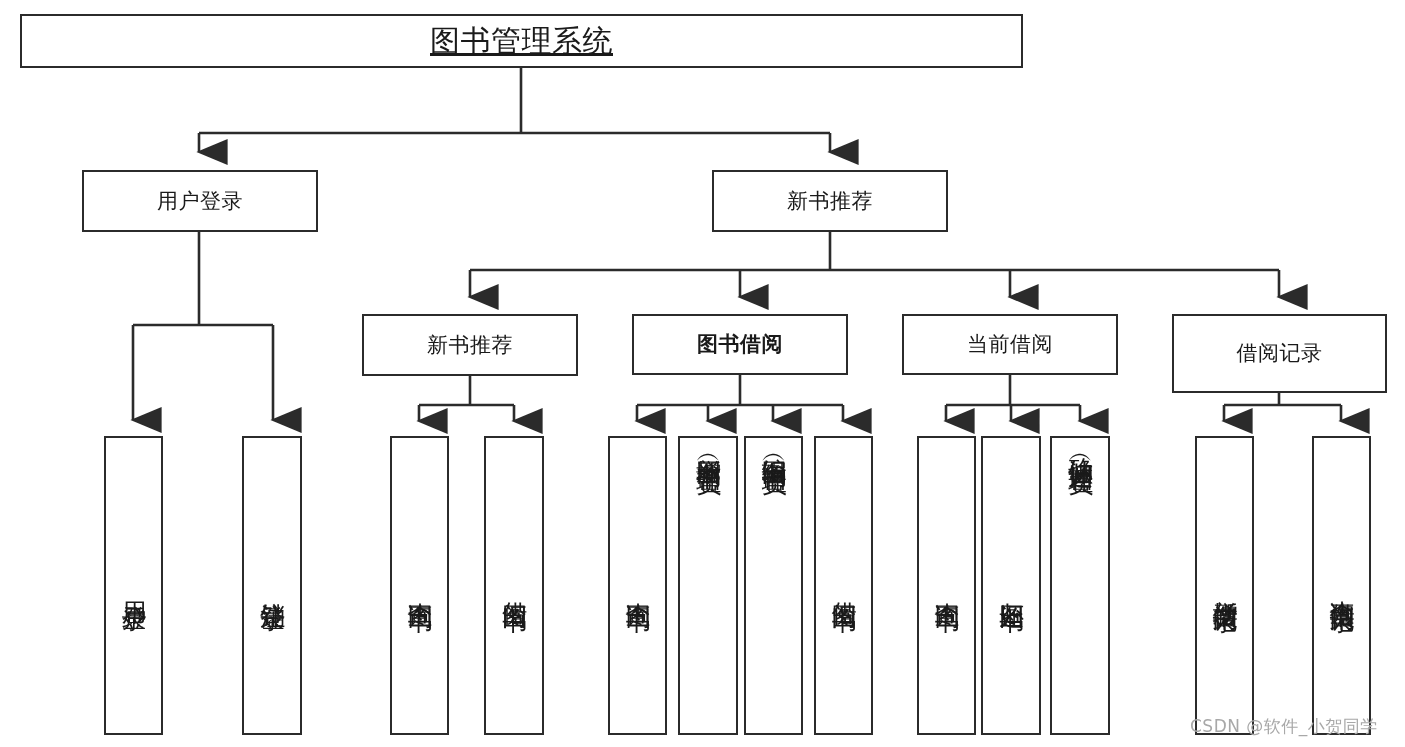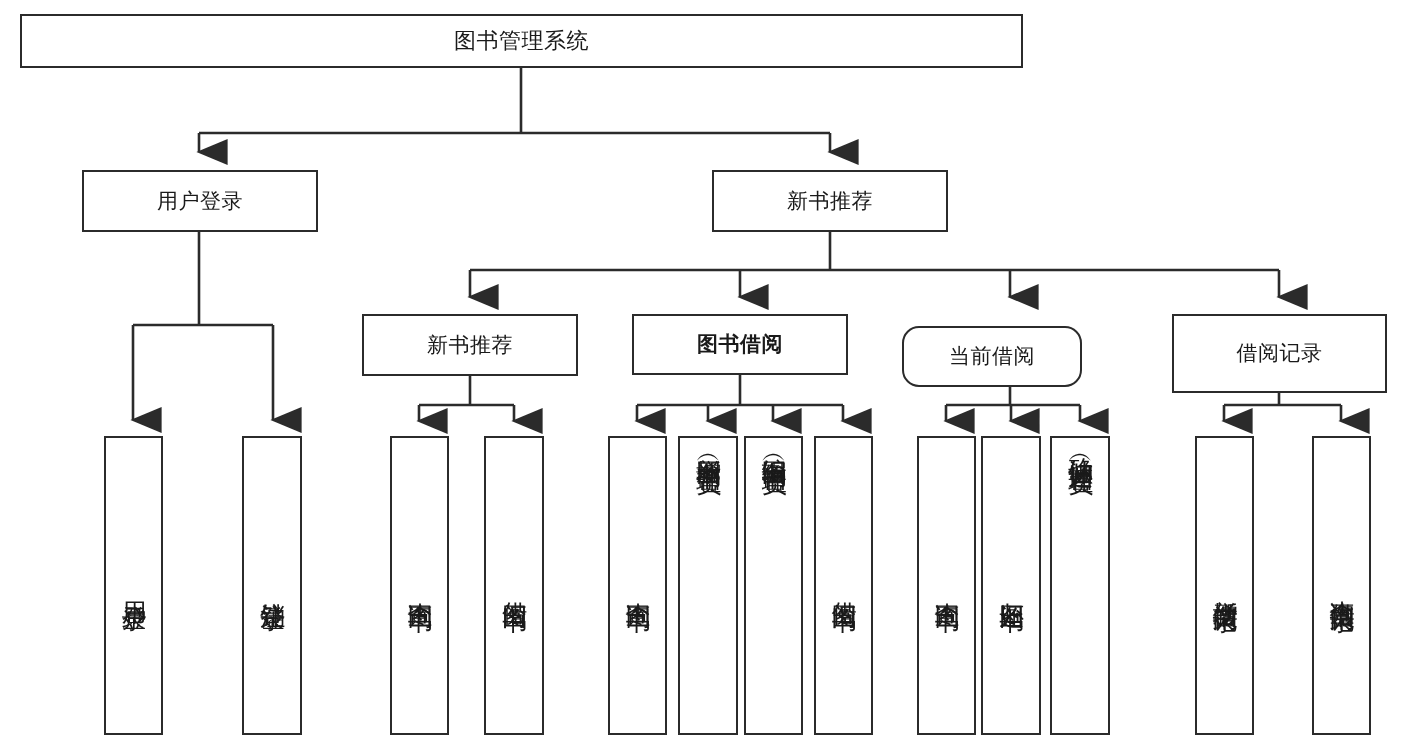--- a/index.html
+++ b/index.html
@@ -38,21 +38,22 @@
     display: block;
     line-height: 1.0;
     white-space: nowrap;
   }
   
   .node.h .lbl {
     font-size: 21px;
     letter-spacing: 0.5px;
   }
   .node.root .lbl {
-    font-size: 22px;
+    font-size: 30px;
+    text-decoration: underline;
   }
   
   .node.v {
     align-items: flex-start;
     justify-content: center;
     padding-top: 0;
   }
   .node.v .lbl {
     writing-mode: vertical-rl;
     text-orientation: upright;
@@ -136,21 +137,21 @@
   <div class="node h" style="left:712px; top:170px; width:236px; height:62px;">
     <span class="lbl">新书推荐</span>
   </div>
 
   <div class="node h" style="left:362px; top:314px; width:216px; height:62px;">
     <span class="lbl">新书推荐</span>
   </div>
   <div class="node h" style="left:632px; top:314px; width:216px; height:61px;font-weight:bold;">
     <span class="lbl">图书借阅</span>
   </div>
-  <div class="node h" style="left:902px; top:326px; width:180px; height:61px;border-radius:17px;">
+  <div class="node h" style="left:902px; top:314px; width:216px; height:61px;">
     <span class="lbl">当前借阅</span>
   </div>
   <div class="node h" style="left:1172px; top:314px; width:215px; height:79px;">
     <span class="lbl">借阅记录</span>
   </div>
 
   <div class="node v mid" style="left:104px; top:436px; width:59px; height:299px;">
     <span class="lbl">用户登录</span>
   </div>
   <div class="node v mid" style="left:242px; top:436px; width:60px; height:299px;">
@@ -187,14 +188,15 @@
     <span class="lbl">确认归还（管理员）</span>
   </div>
 
   <div class="node v mid" style="left:1195px; top:436px; width:59px; height:299px;">
     <span class="lbl">新增借阅记录</span>
   </div>
   <div class="node v mid" style="left:1312px; top:436px; width:59px; height:299px;">
     <span class="lbl">查询借阅记录</span>
   </div>
 
+  <div class="watermark" style="left:1190px; top:715px;">CSDN @软件_小贺同学</div>
 
 </div>
 
 </body></html>

